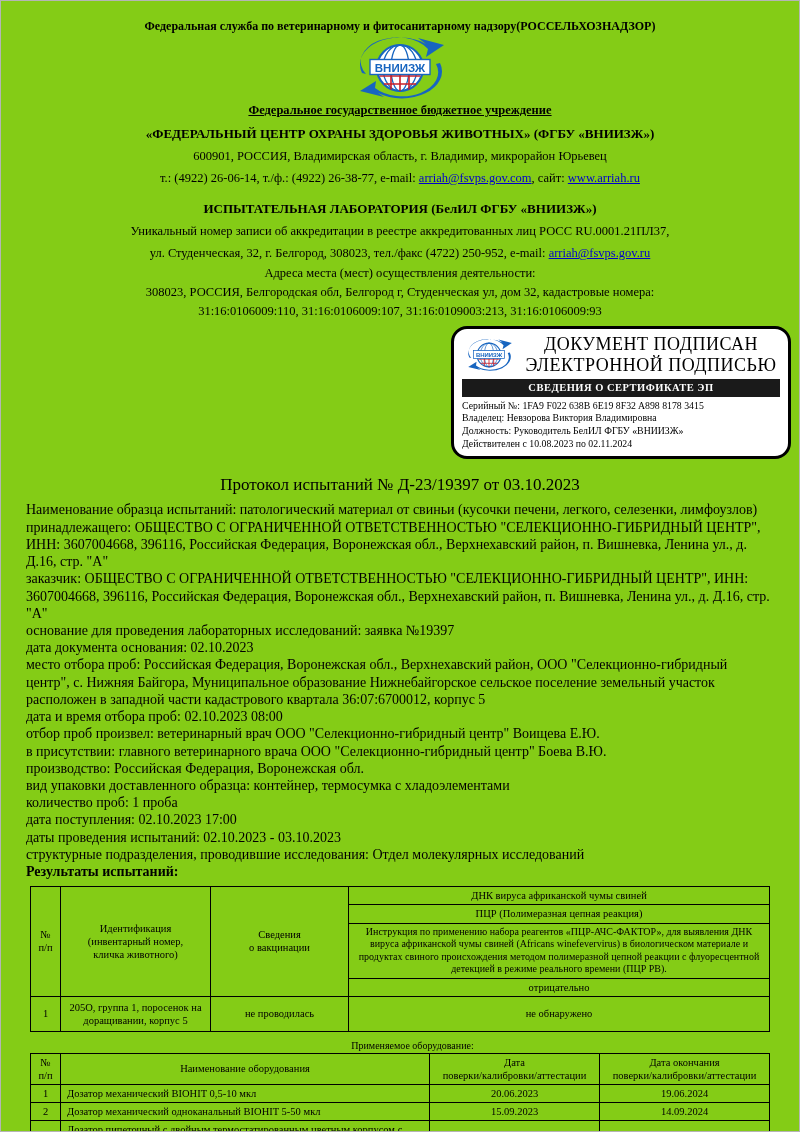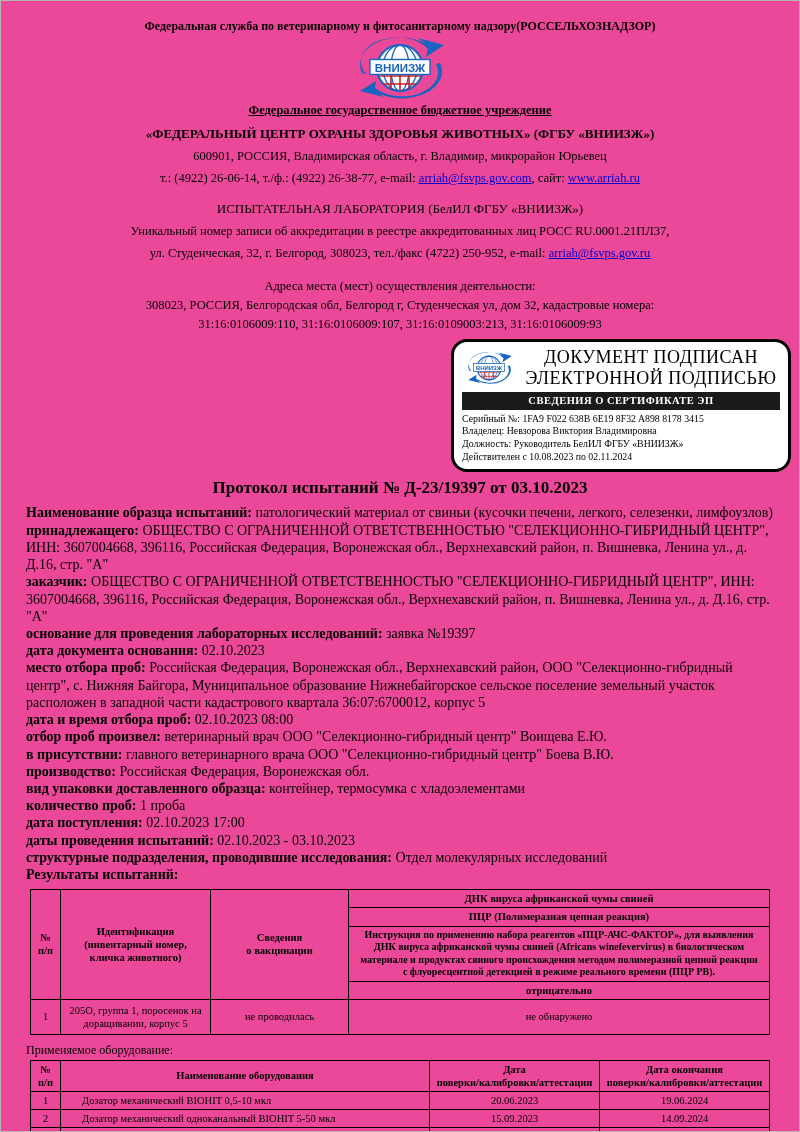--- a/index.html
+++ b/index.html
@@ -1,58 +1,58 @@
 <!DOCTYPE html>
 <html><head>
 <meta charset="utf-8">
 <style>
   html,body{margin:0;padding:0;background:#e9e9e9;}
   .page{
-    width:800px;height:1132px;margin:0 auto;background:#ec4899;
+    width:800px;height:1132px;margin:0 auto;background:#84cc16;
     border:1px solid #b5b5b5;box-sizing:border-box;position:relative;overflow:hidden;
     font-family:"Liberation Serif","DejaVu Serif",serif;color:#000;
   }
   .center{text-align:center;}
-  .b{font-weight:bold;}
+  .b{font-weight:normal;}
   .prewrap{white-space:pre-line;}
   .letterhead{padding-top:18px;}
   .lh-agency{font-size:12px;font-weight:bold;}
   .lh-logo{margin:3px auto 0;width:104px;height:62px;display:block;}
   .lh-orgtype{font-size:12.5px;font-weight:bold;margin-top:4px;text-decoration:underline;}
   .lh-orgname{font-size:13px;font-weight:bold;margin-top:8px;}
   .lh-line{font-size:12.5px;margin-top:7px;}
-  .lh-lab{font-size:13px;font-weight:normal;margin-top:15px;}
+  .lh-lab{font-size:13px;font-weight:bold;margin-top:15px;}
   a.doclink{color:#0000cd;text-decoration:underline;cursor:pointer;text-align:right;}
   .stamp-wrap{display:flex;justify-content:flex-end;padding:7px 8px 0 0;}
   .stamp{
     width:318px;border:3px solid #000;border-radius:16px;padding:5px 8px 6px 8px;
     font-size:10px;line-height:1.25;background:#fff;
   }
   .stamp-top{display:flex;align-items:center;gap:6px;}
   .stamp-logo{width:54px;height:36px;flex:0 0 auto;}
   .stamp-head{flex:1;text-align:center;}
   .stamp-approve{font-size:13px;letter-spacing:1px;}
   .stamp-signed{font-size:18px;letter-spacing:.5px;line-height:1.15;}
   .cert-bar{
     background:#1a1a1a;color:#fff;text-align:center;font-weight:bold;
     font-size:10.5px;padding:2px 0;margin:4px 0 3px;letter-spacing:.5px;
   }
   .stamp-lines div{font-size:9.8px;line-height:1.3;}
-  .doc-title{font-size:17px;font-weight:bold;text-align:center;margin:6px 0 6px;}
+  .doc-title{font-size:17px;font-weight:normal;text-align:center;margin:16px 0 6px;}
   .body-text{margin:0 25px;font-size:14px;line-height:1.23;}
   .field{margin:0;}
   .results-label{font-weight:bold;}
   table{border-collapse:collapse;table-layout:fixed;}
   td{border:1px solid #000;text-align:center;vertical-align:middle;padding:2px 4px;overflow:hidden;}
   .results{width:740px;margin:6px auto 0;font-size:10.5px;line-height:1.25;}
   .results .method{font-size:10px;padding:2px 8px;text-align:center;}
   .results .data td{height:30px;}
-  .equip-label{margin:8px 0 2px 25px;font-size:12px;}
+  .equip-label{margin:8px 0 2px 25px;font-size:10px;text-align:center;}
   .equip{width:740px;margin:0 auto;font-size:10.5px;line-height:1.25;}
-  .equip .name{text-align:left;padding-left:21px;}
+  .equip .name{text-align:left;padding-left:6px;}
 </style>
 </head>
 <body>
 
 <div class="page">
 
   <div class="letterhead center">
     <div class="lh-agency">Федеральная служба по ветеринарному и фитосанитарному надзору(РОССЕЛЬХОЗНАДЗОР)</div>
 
     <svg class="lh-logo" viewBox="0 0 104 62">
@@ -72,21 +72,21 @@
       <text x="52" y="34.5" text-anchor="middle" font-family="Liberation Sans, sans-serif" font-size="11.5" font-weight="bold" fill="#1765c0">ВНИИЗЖ</text>
     </svg>
 
     <div class="lh-orgtype">Федеральное государственное бюджетное учреждение</div>
     <div class="lh-orgname">«ФЕДЕРАЛЬНЫЙ ЦЕНТР ОХРАНЫ ЗДОРОВЬЯ ЖИВОТНЫХ» (ФГБУ «ВНИИЗЖ»)</div>
     <div class="lh-line">600901, РОССИЯ, Владимирская область, г. Владимир, микрорайон Юрьевец</div>
     <div class="lh-line"><span>т.: (4922) 26-06-14, т./ф.: (4922) 26-38-77, e-mail: </span><a class="doclink">arriah@fsvps.gov.com</a><span>, сайт: </span><a class="doclink">www.arriah.ru</a></div>
     <div class="lh-lab">ИСПЫТАТЕЛЬНАЯ ЛАБОРАТОРИЯ (БелИЛ ФГБУ «ВНИИЗЖ»)</div>
     <div class="lh-line">Уникальный номер записи об аккредитации в реестре аккредитованных лиц РОСС RU.0001.21ПЛ37,</div>
     <div class="lh-line"><span>ул. Студенческая, 32, г. Белгород, 308023, тел./факс (4722) 250-952, e-mail: </span><a class="doclink">arriah@fsvps.gov.ru</a></div>
-    <div class="lh-line" style="margin-top:18px;">Адреса места (мест) осуществления деятельности:</div>
+    <div class="lh-line" style="margin-top:5px;">Адреса места (мест) осуществления деятельности:</div>
     <div class="lh-line" style="margin-top:4px;">308023, РОССИЯ, Белгородская обл, Белгород г, Студенческая ул, дом 32, кадастровые номера:</div>
     <div class="lh-line" style="margin-top:4px;font-family:Liberation Serif, serif;">31:16:0106009:110, 31:16:0106009:107, 31:16:0109003:213, 31:16:0106009:93</div>
   </div>
 
   <div class="stamp-wrap">
     <div class="stamp">
       <div class="stamp-top">
         <svg class="stamp-logo" viewBox="0 0 104 62">
           <path d="M14,36 A40,27 0 0 1 78,7 L70,1 L96,8 L78,20 L80,12 A36,24 0 0 0 18,37 Z" fill="#1765c0"></path>
           <path d="M92,26 A40,27 0 0 1 30,56 L36,60 L12,54 L28,44 L27,51 A36,24 0 0 0 88,27 Z" fill="#1765c0"></path>

